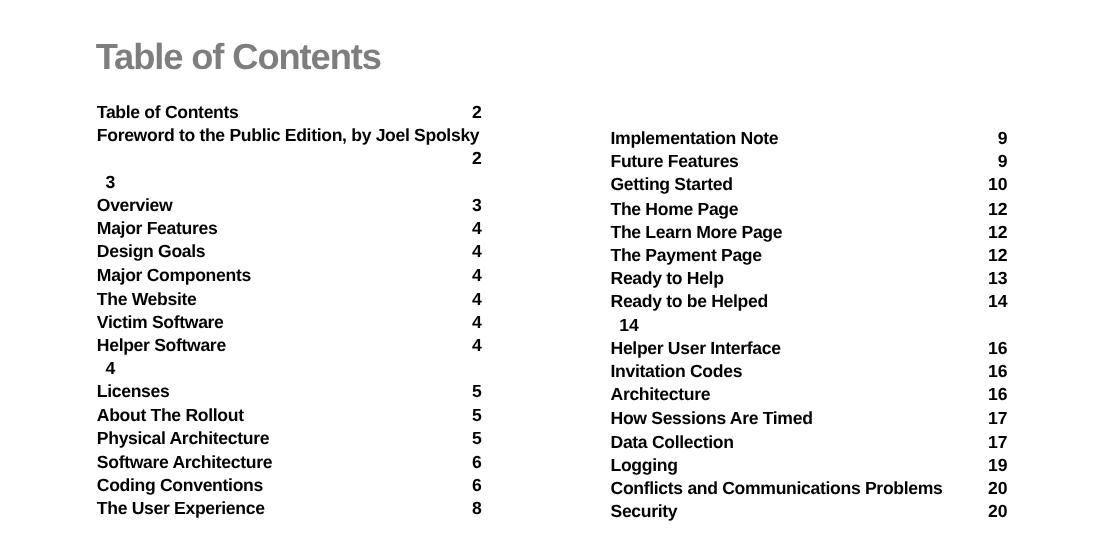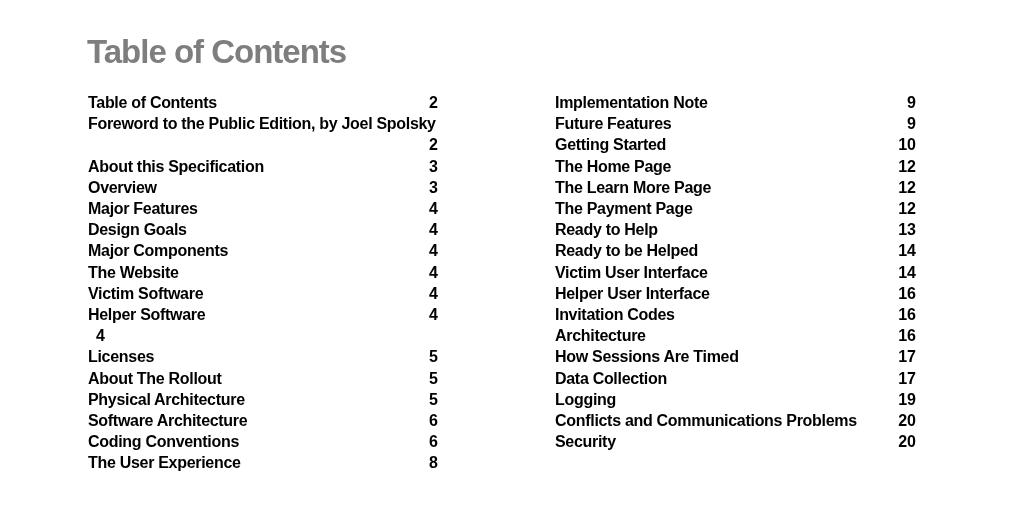--- a/index.html
+++ b/index.html
@@ -28,21 +28,21 @@
   .columns {
     position: absolute;
     left: 88px;
     top: 92px;
     display: flex;
   }
   .toc-col {
     display: block;
   }
   .toc-col.left  { width: 350px; margin-right: 117px; }
-  .toc-col.right { width: 361px; }
+  .toc-col.right { width: 361px; margin-top: 24px; }
   .toc-row {
     display: flex;
     justify-content: space-between;
     align-items: baseline;
     font-size: 16px;
     font-weight: bold;
     letter-spacing: -0.3px;
     line-height: 21.2px;
     color: #000000;
     white-space: nowrap;
@@ -71,21 +71,20 @@
           <span class="entry-label">Table of Contents</span>
           <span class="entry-page">2</span>
         </div>
         <div class="toc-row label-only">
           <span class="entry-label">Foreword to the Public Edition, by Joel Spolsky</span>
         </div>
         <div class="toc-row page-only">
           <span class="entry-page">2</span>
         </div>
         <div class="toc-row">
-          <span class="entry-label">About this Specification</span>
           <span class="entry-page">3</span>
         </div>
         <div class="toc-row">
           <span class="entry-label">Overview</span>
           <span class="entry-page">3</span>
         </div>
         <div class="toc-row">
           <span class="entry-label">Major Features</span>
           <span class="entry-page">4</span>
         </div>
@@ -164,21 +163,20 @@
         </div>
         <div class="toc-row">
           <span class="entry-label">Ready to Help</span>
           <span class="entry-page">13</span>
         </div>
         <div class="toc-row">
           <span class="entry-label">Ready to be Helped</span>
           <span class="entry-page">14</span>
         </div>
         <div class="toc-row">
-          <span class="entry-label">Victim User Interface</span>
           <span class="entry-page">14</span>
         </div>
         <div class="toc-row">
           <span class="entry-label">Helper User Interface</span>
           <span class="entry-page">16</span>
         </div>
         <div class="toc-row">
           <span class="entry-label">Invitation Codes</span>
           <span class="entry-page">16</span>
         </div>

